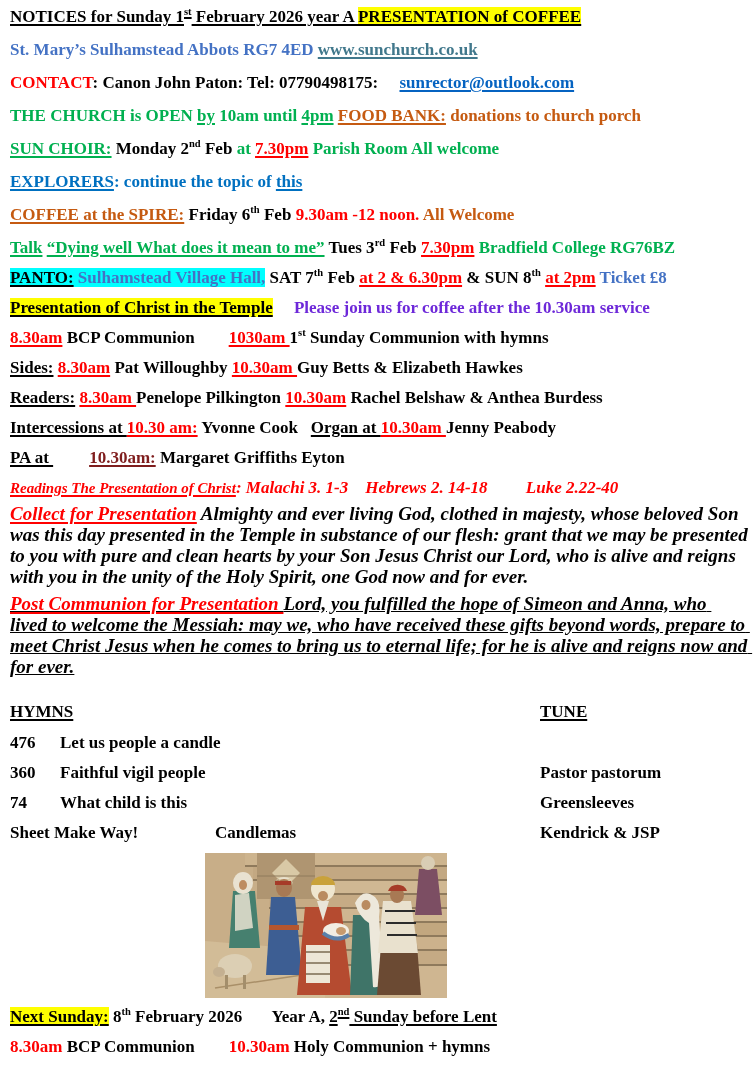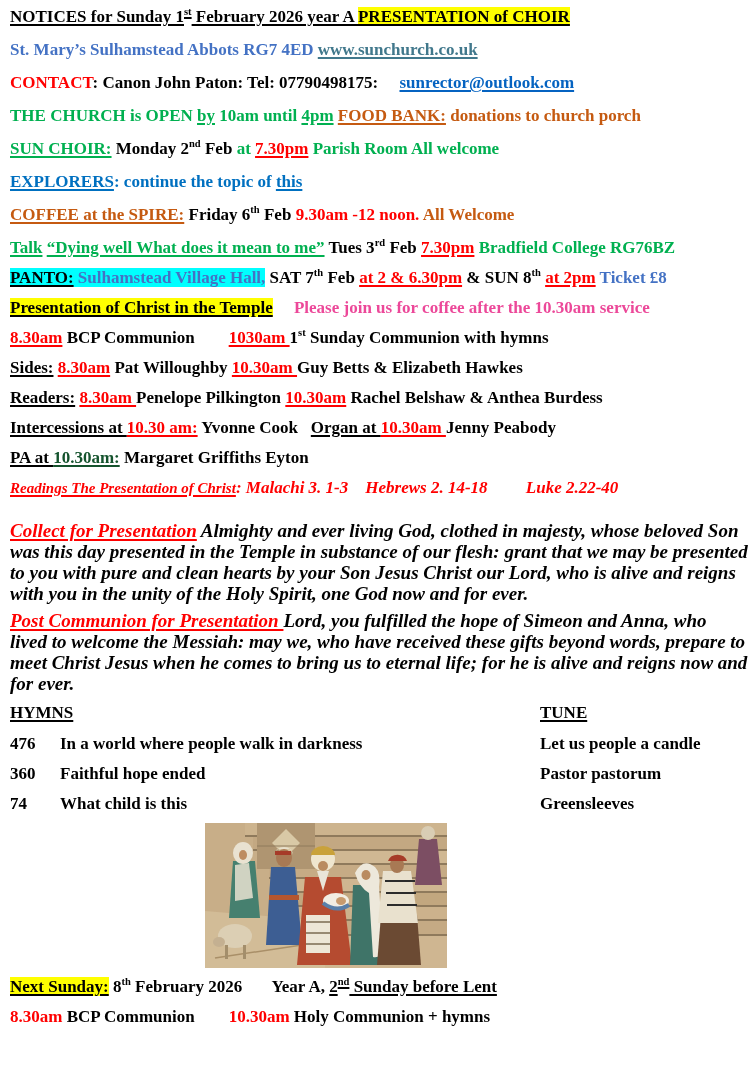--- a/index.html
+++ b/index.html
@@ -5,82 +5,86 @@
   html,body{margin:0;padding:0;}
   body{
     width:755px;height:1069px;overflow:hidden;background:#ffffff;
     font-family:"Liberation Serif", serif;font-weight:bold;color:#000;
     font-size:17px;box-sizing:border-box;padding:6px 8px 0 10px;
   }
   #doc{width:738px;}
   .line{white-space:pre-wrap;line-height:21px;}
   .sp-lg{margin-bottom:12px;}
   .sp-md{margin-bottom:9px;}
-  .readings{margin-bottom:21px;}
+  .readings{margin-bottom:4px;}
   .para{font-size:19px;line-height:21px;margin-bottom:6px;}
-  .para-last{margin-bottom:8px;}
+  .para-last{margin-bottom:24px;text-decoration:underline;}
   .gospel{line-height:25px;margin-bottom:5px;}
   .run{white-space:pre-wrap;}
   .u{text-decoration:underline;text-underline-offset:2px;text-decoration-thickness:1.5px;}
   .i{font-style:italic;}
   .small{font-size:15px;}
   .sup{vertical-align:super;font-size:62%;line-height:0;}
   
   .hymn-header{display:grid;grid-template-columns:530px 1fr;margin:2px 0 10px 0;line-height:21px;}
   .hymn-row{display:grid;grid-template-columns:50px 480px 1fr;margin-bottom:9px;line-height:21px;}
   .hymn-row-sheet{display:grid;grid-template-columns:205px 325px 1fr;margin-bottom:10px;line-height:21px;}
   
   .image-wrap{margin:2px 0 8px 195px;width:242px;height:145px;line-height:0;}
   .image-wrap svg{display:block;}
 </style>
 </head>
 <body>
 
 <div id="doc">
 
   <div id="lines-top">
-      <div class="line sp-lg"><span class="run u" style="color: rgb(0, 0, 0);">NOTICES for Sunday 1</span><span class="run u sup" style="color: rgb(0, 0, 0);">st</span><span class="run u" style="color: rgb(0, 0, 0);"> February 2026 year A </span><span class="run u" style="color: rgb(0, 0, 0); background-color: rgb(255, 255, 0);">PRESENTATION of CHOIR</span></div>
+      <div class="line sp-lg"><span class="run u" style="color: rgb(0, 0, 0);">NOTICES for Sunday 1</span><span class="run u sup" style="color: rgb(0, 0, 0);">st</span><span class="run u" style="color: rgb(0, 0, 0);"> February 2026 year A </span><span class="run u" style="color: rgb(0, 0, 0); background-color: rgb(255, 255, 0);">PRESENTATION of COFFEE</span></div>
       <div class="line sp-lg"><span class="run" style="color: rgb(68, 114, 196);">St. Mary’s Sulhamstead Abbots RG7 4ED </span><span class="run u" style="color: rgb(65, 120, 140);">www.sunchurch.co.uk</span></div>
       <div class="line sp-lg"><span class="run" style="color: rgb(255, 0, 0);">CONTACT</span><span class="run" style="color: rgb(0, 0, 0);">: Canon John Paton: Tel: 07790498175:     </span><span class="run u" style="color: rgb(5, 99, 193);">sunrector@outlook.com</span></div>
       <div class="line sp-lg"><span class="run" style="color: rgb(0, 176, 80);">THE CHURCH is OPEN </span><span class="run u" style="color: rgb(0, 176, 80);">by</span><span class="run" style="color: rgb(0, 176, 80);"> 10am until </span><span class="run u" style="color: rgb(0, 176, 80);">4pm</span><span class="run" style="color: rgb(0, 176, 80);"> </span><span class="run u" style="color: rgb(197, 90, 17);">FOOD BANK:</span><span class="run" style="color: rgb(197, 90, 17);"> donations to church porch</span></div>
       <div class="line sp-lg"><span class="run u" style="color: rgb(0, 176, 80);">SUN CHOIR:</span><span class="run" style="color: rgb(0, 0, 0);"> Monday 2</span><span class="run sup" style="color: rgb(0, 0, 0);">nd</span><span class="run" style="color: rgb(0, 0, 0);"> Feb </span><span class="run" style="color: rgb(0, 176, 80);">at </span><span class="run u" style="color: rgb(255, 0, 0);">7.30pm</span><span class="run" style="color: rgb(0, 176, 80);"> Parish Room All welcome</span></div>
       <div class="line sp-lg"><span class="run u" style="color: rgb(0, 112, 192);">EXPLORERS</span><span class="run" style="color: rgb(0, 112, 192);">: continue the topic of </span><span class="run u" style="color: rgb(0, 112, 192);">this</span></div>
       <div class="line sp-lg"><span class="run u" style="color: rgb(197, 90, 17);">COFFEE at the SPIRE:</span><span class="run" style="color: rgb(0, 0, 0);"> Friday 6</span><span class="run sup" style="color: rgb(0, 0, 0);">th</span><span class="run" style="color: rgb(0, 0, 0);"> Feb </span><span class="run" style="color: rgb(255, 0, 0);">9.30am -12 noon.</span><span class="run" style="color: rgb(197, 90, 17);"> All Welcome</span></div>
       <div class="line sp-md"><span class="run u" style="color: rgb(0, 176, 80);">Talk</span><span class="run" style="color: rgb(0, 176, 80);"> </span><span class="run u" style="color: rgb(0, 176, 80);">“Dying well What does it mean to me”</span><span class="run" style="color: rgb(0, 0, 0);"> Tues 3</span><span class="run sup" style="color: rgb(0, 0, 0);">rd</span><span class="run" style="color: rgb(0, 0, 0);"> Feb </span><span class="run u" style="color: rgb(255, 0, 0);">7.30pm</span><span class="run" style="color: rgb(0, 176, 80);"> Bradfield College RG76BZ</span></div>
       <div class="line sp-md"><span class="run u" style="color: rgb(0, 0, 0); background-color: rgb(0, 255, 255);">PANTO:</span><span class="run" style="color: rgb(68, 114, 196); background-color: rgb(0, 255, 255);"> Sulhamstead Village Hall,</span><span class="run" style="color: rgb(0, 0, 0);"> SAT 7</span><span class="run sup" style="color: rgb(0, 0, 0);">th</span><span class="run" style="color: rgb(0, 0, 0);"> Feb </span><span class="run u" style="color: rgb(255, 0, 0);">at 2 &amp; 6.30pm</span><span class="run" style="color: rgb(0, 0, 0);"> &amp; SUN 8</span><span class="run sup" style="color: rgb(0, 0, 0);">th</span><span class="run" style="color: rgb(0, 0, 0);"> </span><span class="run u" style="color: rgb(255, 0, 0);">at 2pm</span><span class="run" style="color: rgb(68, 114, 196);"> Ticket £8</span></div>
-      <div class="line sp-md"><span class="run u" style="color: rgb(0, 0, 0); background-color: rgb(255, 255, 0);">Presentation of Christ in the Temple</span><span class="run" style="color: rgb(0, 0, 0);">     </span><span class="run" style="color: #ec4899;">Please join us for coffee after the 10.30am service</span></div>
+      <div class="line sp-md"><span class="run u" style="color: rgb(0, 0, 0); background-color: rgb(255, 255, 0);">Presentation of Christ in the Temple</span><span class="run" style="color: rgb(0, 0, 0);">     </span><span class="run" style="color: #6d28d9;">Please join us for coffee after the 10.30am service</span></div>
       <div class="line sp-md"><span class="run u" style="color: rgb(255, 0, 0);">8.30am</span><span class="run" style="color: rgb(0, 0, 0);"> BCP Communion        </span><span class="run u" style="color: rgb(255, 0, 0);">1030am </span><span class="run" style="color: rgb(0, 0, 0);">1</span><span class="run sup" style="color: rgb(0, 0, 0);">st</span><span class="run" style="color: rgb(0, 0, 0);"> Sunday Communion with hymns</span></div>
       <div class="line sp-md"><span class="run u" style="color: rgb(0, 0, 0);">Sides:</span><span class="run" style="color: rgb(0, 0, 0);"> </span><span class="run u" style="color: rgb(255, 0, 0);">8.30am</span><span class="run" style="color: rgb(0, 0, 0);"> Pat Willoughby </span><span class="run u" style="color: rgb(255, 0, 0);">10.30am </span><span class="run" style="color: rgb(0, 0, 0);">Guy Betts &amp; Elizabeth Hawkes</span></div>
       <div class="line sp-md"><span class="run u" style="color: rgb(0, 0, 0);">Readers:</span><span class="run" style="color: rgb(0, 0, 0);"> </span><span class="run u" style="color: rgb(255, 0, 0);">8.30am </span><span class="run" style="color: rgb(0, 0, 0);">Penelope Pilkington </span><span class="run u" style="color: rgb(255, 0, 0);">10.30am</span><span class="run" style="color: rgb(0, 0, 0);"> Rachel Belshaw &amp; Anthea Burdess</span></div>
       <div class="line sp-md"><span class="run u" style="color: rgb(0, 0, 0);">Intercessions at </span><span class="run u" style="color: rgb(255, 0, 0);">10.30 am:</span><span class="run" style="color: rgb(0, 0, 0);"> Yvonne Cook   </span><span class="run u" style="color: rgb(0, 0, 0);">Organ at </span><span class="run u" style="color: rgb(255, 0, 0);">10.30am </span><span class="run" style="color: rgb(0, 0, 0);">Jenny Peabody</span></div>
-      <div class="line sp-md"><span class="run u" style="color: rgb(0, 0, 0);">PA at </span><span class="run u" style="color: #14532d;">10.30am:</span><span class="run" style="color: rgb(0, 0, 0);"> Margaret Griffiths Eyton</span></div>
+      <div class="line sp-md"><span class="run u" style="color: rgb(0, 0, 0);">PA at </span><span class="run u" style="color: #7f1d1d; margin-left: 36px;">10.30am:</span><span class="run" style="color: rgb(0, 0, 0);"> Margaret Griffiths Eyton</span></div>
       <div class="line readings"><span class="run u i small" style="color: rgb(255, 0, 0);">Readings The Presentation of Christ</span><span class="run i" style="color: rgb(255, 0, 0);">: </span><span class="run i" style="color: rgb(255, 0, 0);">Malachi 3. 1-3    Hebrews 2. 14-18         Luke 2.22-40</span></div>
       <div class="line para"><span class="run u i" style="color: rgb(255, 0, 0);">Collect for Presentation</span><span class="run i" style="color: rgb(0, 0, 0);"> Almighty and ever living God, clothed in majesty, whose beloved Son was this day presented in the Temple in substance of our flesh: grant that we may be presented to you with pure and clean hearts by your Son Jesus Christ our Lord, who is alive and reigns with you in the unity of the Holy Spirit, one God now and for ever.</span></div>
       <div class="line para para-last"><span class="run u i" style="color: rgb(255, 0, 0);">Post Communion for Presentation </span><span class="run i" style="color: rgb(0, 0, 0);">Lord, you fulfilled the hope of Simeon and Anna, who lived to welcome the Messiah: may we, who have received these gifts beyond words, prepare to meet Christ Jesus when he comes to bring us to eternal life; for he is alive and reigns now and for ever.</span></div>
     </div>
 
   <div class="hymn-header">
     <span class="u">HYMNS</span>
     <span class="u">TUNE</span>
   </div>
 
   <div class="hymn-row">
     <span>476</span>
-    <span>In a world where people walk in darkness</span>
     <span>Let us people a candle</span>
   </div>
   <div class="hymn-row">
     <span>360</span>
-    <span>Faithful hope ended</span>
+    <span>Faithful vigil people</span>
     <span>Pastor pastorum</span>
   </div>
   <div class="hymn-row">
     <span>74</span>
     <span>What child is this</span>
     <span>Greensleeves</span>
+  </div>
+  <div class="hymn-row-sheet">
+    <span>Sheet Make Way!</span>
+    <span>Candlemas</span>
+    <span>Kendrick &amp; JSP</span>
   </div>
 
 
   <div class="image-wrap">
     <svg viewBox="0 0 242 145" width="242" height="145">
       <rect width="242" height="145" fill="#c8ae88"></rect>
 
       <g>
         <rect x="40" y="0" width="202" height="13" fill="#cdb48e"></rect>
           <rect x="40" y="12" width="202" height="2" fill="#8f7a5c"></rect>

